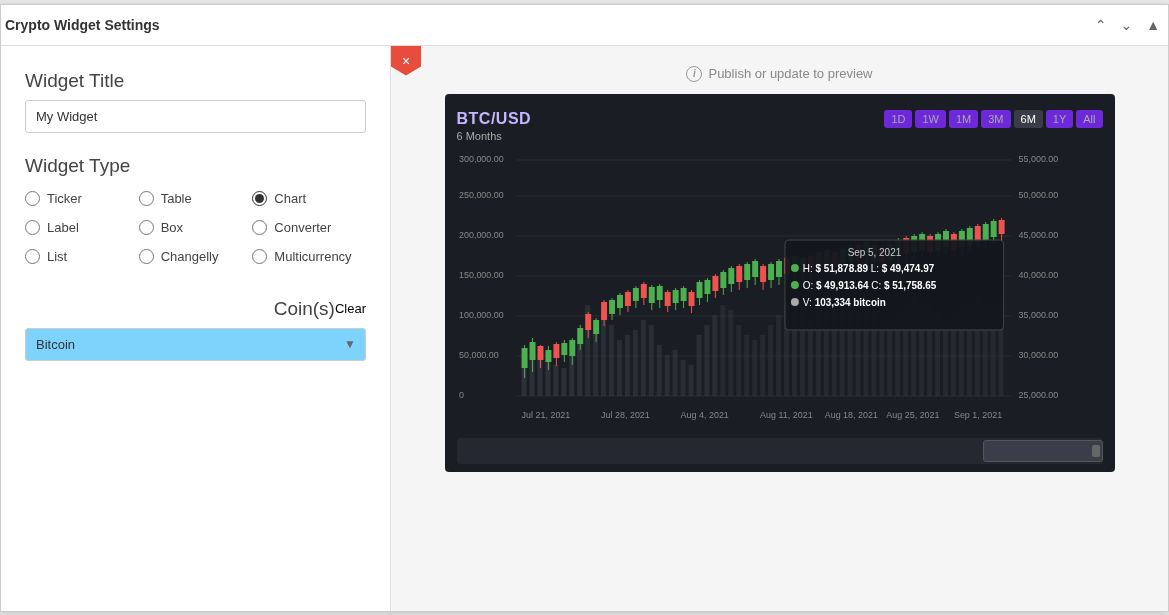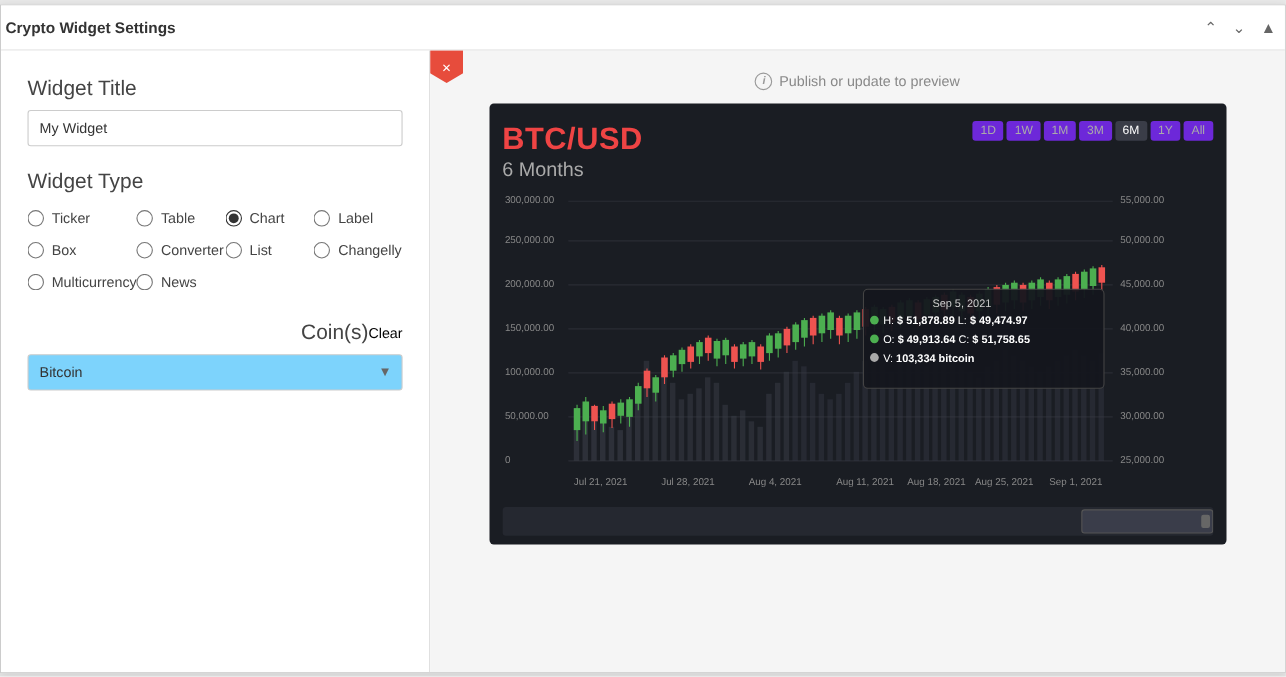--- a/index.html
+++ b/index.html
@@ -67,21 +67,21 @@
       border-radius: 3px;
       font-size: 13px;
       color: #333;
       outline: none;
     }
     .section {
       margin-top: 22px;
     }
     .widget-type-grid {
       display: grid;
-      grid-template-columns: 1fr 1fr 1fr 1fr;
+      grid-template-columns: 1fr 1fr 1fr;
       gap: 6px 0;
       margin-top: 10px;
     }
     .radio-item {
       display: flex;
       align-items: center;
       gap: 7px;
       padding: 4px 0;
       cursor: pointer;
     }
@@ -191,29 +191,29 @@
       padding: 16px 12px 8px 12px;
       position: relative;
     }
     .chart-header {
       display: flex;
       justify-content: space-between;
       align-items: flex-start;
       margin-bottom: 4px;
     }
     .chart-pair {
-      color: #ef4444;
-      font-size: 28px;
+      color: #c4b5fd;
+      font-size: 16px;
       font-weight: 700;
       letter-spacing: 0.5px;
       text-align: right;
     }
     .chart-period-label {
       color: #aaa;
-      font-size: 18px;
+      font-size: 11px;
       margin-top: 2px;
     }
     .chart-period-btns {
       display: flex;
       gap: 3px;
     }
     .period-btn {
       background: #6d28d9;
       color: #aaa;
       border: none;
@@ -331,24 +331,20 @@
 
           <label class="radio-item">
             <input type="radio" name="widget_type" value="changelly" style="">
             <span class="radio-label">Changelly</span>
           </label>
           <label class="radio-item">
             <input type="radio" name="widget_type" value="multicurrency" style="">
             <span class="radio-label">Multicurrency</span>
           </label>
 
-          <label class="radio-item">
-            <input type="radio" name="widget_type" value="news" style="">
-            <span class="radio-label">News</span>
-          </label>
           <div></div>
         </div>
       </div>
 
       
       <div class="coins-header">
         <span class="field-label" style="margin:0">Coin(s)</span>
         <button class="clear-link">Clear</button>
       </div>
       <div class="select-wrapper">

